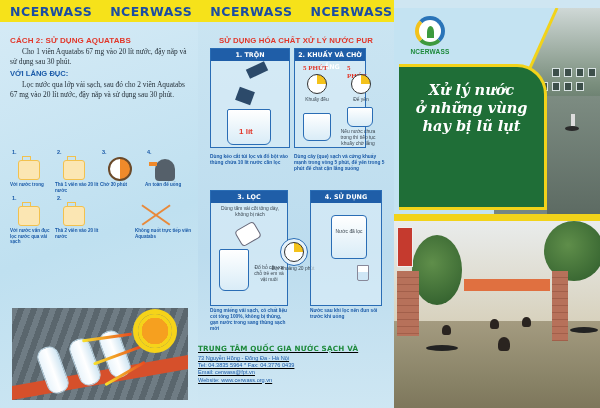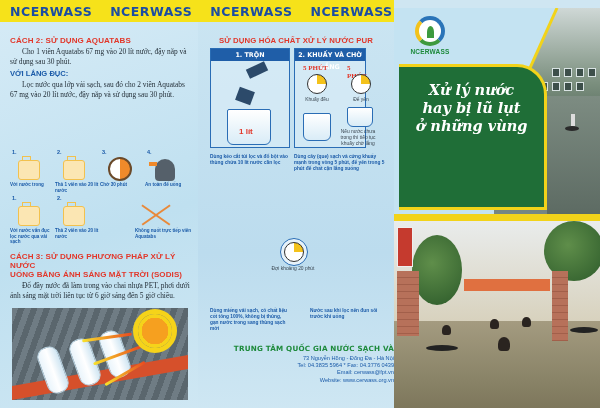--- a/index.html
+++ b/index.html
@@ -41,21 +41,21 @@
   .p2title { position: absolute; top: 28px; left: 0; width: 196px; text-align: center; }
   .box { position: absolute; border: 1px solid #2a6db5; background: rgba(220,238,248,0.6); }
   .box-head { height: 12px; background: #1f5ea8; color: #fff; font-weight: bold; font-size: 6.4px; text-align: center; line-height: 12px; font-family: "DejaVu Sans", sans-serif; }
   .cap-blue { font-size: 4.8px; color: #1a5aa8; font-weight: bold; line-height: 6px; position: absolute; }
   .grey-note { font-size: 4.9px; color: #3a4650; line-height: 6px; position: absolute; text-align: center; }
   .timer { position: absolute; width: 20px; height: 20px; border-radius: 50%; border: 1.5px solid #333; background: conic-gradient(#f4c21b 0 90deg,#fff 90deg); }
   .timer-label { position: absolute; font-family: "Liberation Serif", serif; font-weight: bold; font-size: 7px; color: #e2372a; }
   .bucket { position: absolute; background: linear-gradient(180deg,#ffffff,#d9ecf7); border: 1px solid #2a6db5; border-radius: 2px 2px 6px 6px; }
   .tenlit { position: absolute; font-weight: bold; color: #e2372a; font-size: 8px; }
 
-  .org { position: absolute; top: 336px; left: 0; width: 196px; text-align: right; }
+  .org { position: absolute; top: 336px; left: 0; width: 196px; text-align: left; text-decoration: underline; }
   .org .org-name { font-family: "DejaVu Sans", sans-serif; font-weight: bold; color: #1d8a3b; font-size: 7.2px; line-height: 9px; letter-spacing: 0.2px; }
   .org .contact { font-size: 5.6px; color: #1a5aa8; line-height: 7.2px; }
 
   .logo-wrap { position: absolute; top: 8px; left: 12px; width: 48px; text-align: center; }
   .logo { width: 30px; height: 30px; margin: 0 auto; border-radius: 50%; border: 4px solid #2a74b8; border-left-color: #f2c21b; border-bottom-color: #3d9a3e; background: #fff; position: relative; }
   .logo:after { content: ""; position: absolute; top: 6px; left: 8px; width: 7px; height: 12px; background: #3d9a3e; border-radius: 50% 50% 0 0; }
   .logo-text { font-size: 6.5px; font-weight: bold; color: #1d8a3b; margin-top: 2px; letter-spacing: 0.2px; }
   .photo-top { position: absolute; top: 0; left: 100px; width: 106px; height: 215px; background: linear-gradient(180deg,#cfd8d6 0%,#7b8f7e 35%,#53685a 55%,#7a8a88 100%); clip-path: polygon(60% 0,100% 0,100% 100%,0 100%,0 65%); }
   .photo-top .win { position: absolute; width: 8px; height: 9px; background: #3d4f4a; border: 1px solid #d9e3e3; }
   .yellow-diag { position: absolute; top: 0; left: 100px; width: 106px; height: 215px; }
@@ -117,25 +117,20 @@
       <div class="jug"></div>
       <span class="cap">Thả 2 viên vào 20 lít nước</span>
     </div>
     <div class="step"></div>
     <div class="step" style="margin-left:-10px;">
       <div class="cross"></div>
       <span class="cap" style="width:60px;">Không nuốt trực tiếp viên Aquatabs</span>
     </div>
   </div>
 
-  <div style="position:absolute; top:244px; left:10px; width:182px;">
-    <div class="h-red">CÁCH 3: SỬ DỤNG PHƯƠNG PHÁP XỬ LÝ NƯỚC</div>
-    <div class="h-red">UỐNG BẰNG ÁNH SÁNG MẶT TRỜI (SODIS)</div>
-    <p class="body-text" style="margin-top:2px;">Đổ đầy nước đã làm trong vào chai nhựa PET, phơi dưới ánh sáng mặt trời liên tục từ 6 giờ sáng đến 5 giờ chiều.</p>
-  </div>
 
   <div class="sodis-img">
     <div class="roof-edge"></div>
     <div class="bottle" style="left:30px; top:38px; transform:rotate(-20deg);"></div>
     <div class="bottle" style="left:62px; top:30px; transform:rotate(-20deg);"></div>
     <div class="bottle" style="left:92px; top:22px; transform:rotate(-20deg);"></div>
     <div class="ray" style="left:70px; top:28px; width:50px; transform:rotate(-8deg);"></div>
     <div class="ray" style="left:80px; top:46px; width:50px; transform:rotate(-20deg);"></div>
     <div class="ray" style="left:90px; top:64px; width:46px; transform:rotate(-30deg);"></div>
     <div class="sun"></div>
@@ -161,26 +156,39 @@
     <div class="timer" style="top:25px; left:12px;"></div>
     <div class="timer" style="top:25px; left:56px;"></div>
     <span class="grey-note" style="top:48px; left:2px; width:40px;">Khuấy đều</span>
     <span class="grey-note" style="top:48px; left:46px; width:40px;">Để yên</span>
     <div class="bucket" style="top:64px; left:8px; width:28px; height:28px;"></div>
     <div class="bucket" style="top:58px; left:52px; width:26px; height:20px;"></div>
     <span class="grey-note" style="top:80px; left:40px; width:46px;">Nếu nước chưa trong thì tiếp tục khuấy chờ lắng</span>
   </div>
   <span class="cap-blue" style="top:146px; left:96px; width:92px;">Dùng cây (que) sạch và cứng khuấy mạnh trong vòng 5 phút, để yên trong 5 phút để chất cặn lắng xuống</span>
 
+  <div class="box" style="top:182px; left:12px; width:78px; height:116px;">
+    <div class="box-head">3. LỌC</div>
+    <span class="grey-note" style="top:15px; left:4px; width:70px;">Dùng tấm vải cốt tông dày, không bị rách</span>
+    <div style="position:absolute; top:34px; left:26px; width:22px; height:18px; background:#fff; border:1px solid #667; border-radius:4px; transform:rotate(-30deg);"></div>
+    <div class="bucket" style="top:58px; left:8px; width:30px; height:42px;"></div>
+    <span class="grey-note" style="top:74px; left:40px; width:36px;">Đổ bỏ cặn xa chỗ trẻ em và vật nuôi</span>
+  </div>
   <div style="position:absolute; top:230px; left:82px; width:28px; height:28px; border-radius:50%; border:1.5px solid #2a6db5; background:#e6f2fa;">
     <div class="timer" style="top:3px; left:3px;"></div>
   </div>
   <span class="grey-note" style="top:258px; left:72px; width:46px;">Đợi khoảng 20 phút</span>
   <span class="cap-blue" style="top:300px; left:12px; width:80px;">Dùng miếng vải sạch, có chất liệu cốt tông 100%, không bị thủng, gạn nước trong sang thùng sạch mới</span>
 
+  <div class="box" style="top:182px; left:112px; width:72px; height:116px;">
+    <div class="box-head">4. SỬ DỤNG</div>
+    <div class="bucket" style="top:24px; left:20px; width:36px; height:44px; border-radius:4px;"></div>
+    <span class="grey-note" style="top:38px; left:22px; width:32px;">Nước đã lọc</span>
+    <div style="position:absolute; top:74px; left:46px; width:12px; height:16px; background:linear-gradient(180deg,#fff 40%,#cfe6f5 40%); border:1px solid #889; border-radius:0 0 2px 2px;"></div>
+  </div>
   <span class="cap-blue" style="top:300px; left:112px; width:74px;">Nước sau khi lọc nên đun sôi trước khi uống</span>
 
   <div class="org">
     <div class="org-name">TRUNG TÂM QUỐC GIA NƯỚC SẠCH VÀ</div>
     <div class="contact" style="margin-top:2px;">73 Nguyễn Hồng - Đống Đa - Hà Nội</div>
     <div class="contact">Tel: 04.3835 5964 * Fax: 04.3776 0439</div>
     <div class="contact">Email: cerwass@fpt.vn</div>
     <div class="contact">Website: www.cerwass.org.vn</div>
   </div>
 </div>
@@ -213,22 +221,22 @@
     <div class="logo-text">NCERWASS</div>
   </div>
 
   <div class="boat-photo">
     <div style="position:absolute; top:30px; left:18px; width:14px; height:5px; border-radius:50%; background:#2a2a2a;"></div>
     <div style="position:absolute; top:18px; left:24px; width:4px; height:12px; background:#ddd;"></div>
   </div>
 
   <div class="title-box">
     <div class="tb-script" style="margin-top:4px;">Xử lý nước</div>
+    <div class="tb-script">ở những vùng</div>
     <div class="tb-script">hay bị lũ lụt</div>
-    <div class="tb-script">ở những vùng</div>
   </div>
 
   <div class="yellow-band"></div>
 
   <div class="photo-flood">
     <div style="position:absolute; top:0; left:0; width:100%; height:100px; background:linear-gradient(180deg,#e9ecec,#d8d2be);"></div>
     <div class="tree" style="top:14px; left:18px; width:50px; height:70px;"></div>
     <div class="tree" style="top:0; left:150px; width:60px; height:60px;"></div>
     <div class="awning" style="top:58px; left:70px; width:86px; height:12px;"></div>
     <div class="water"></div>

